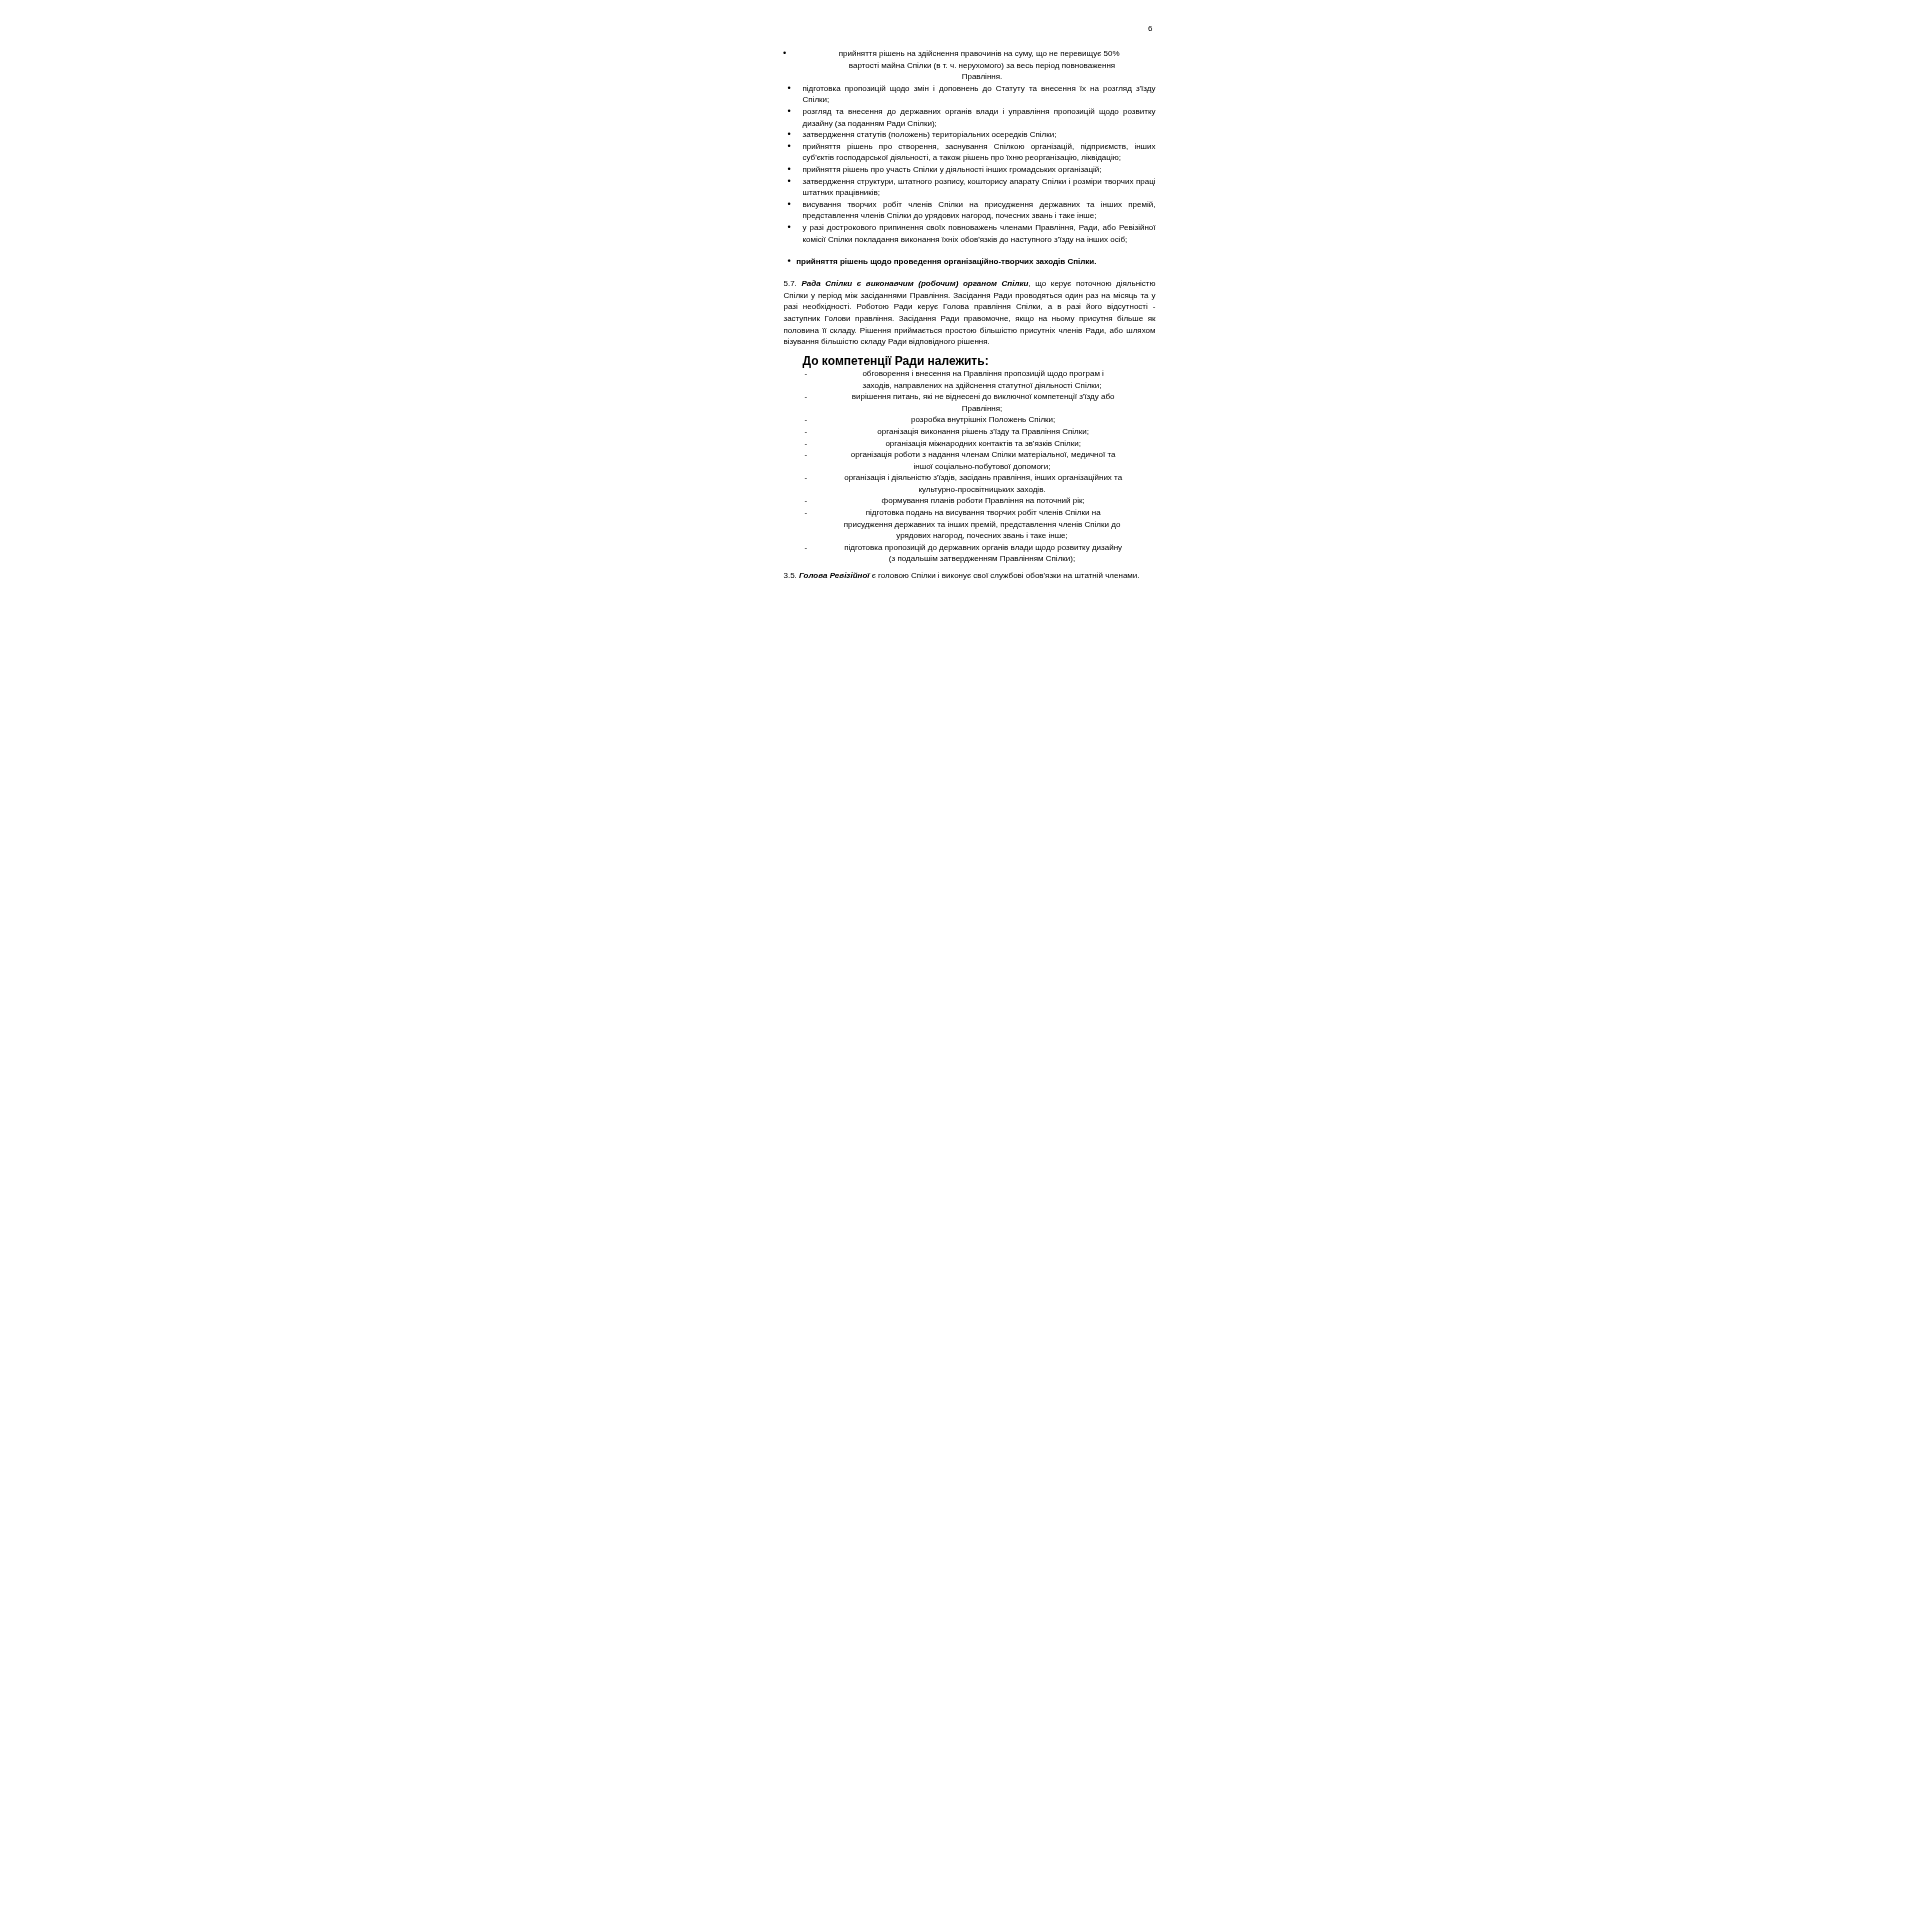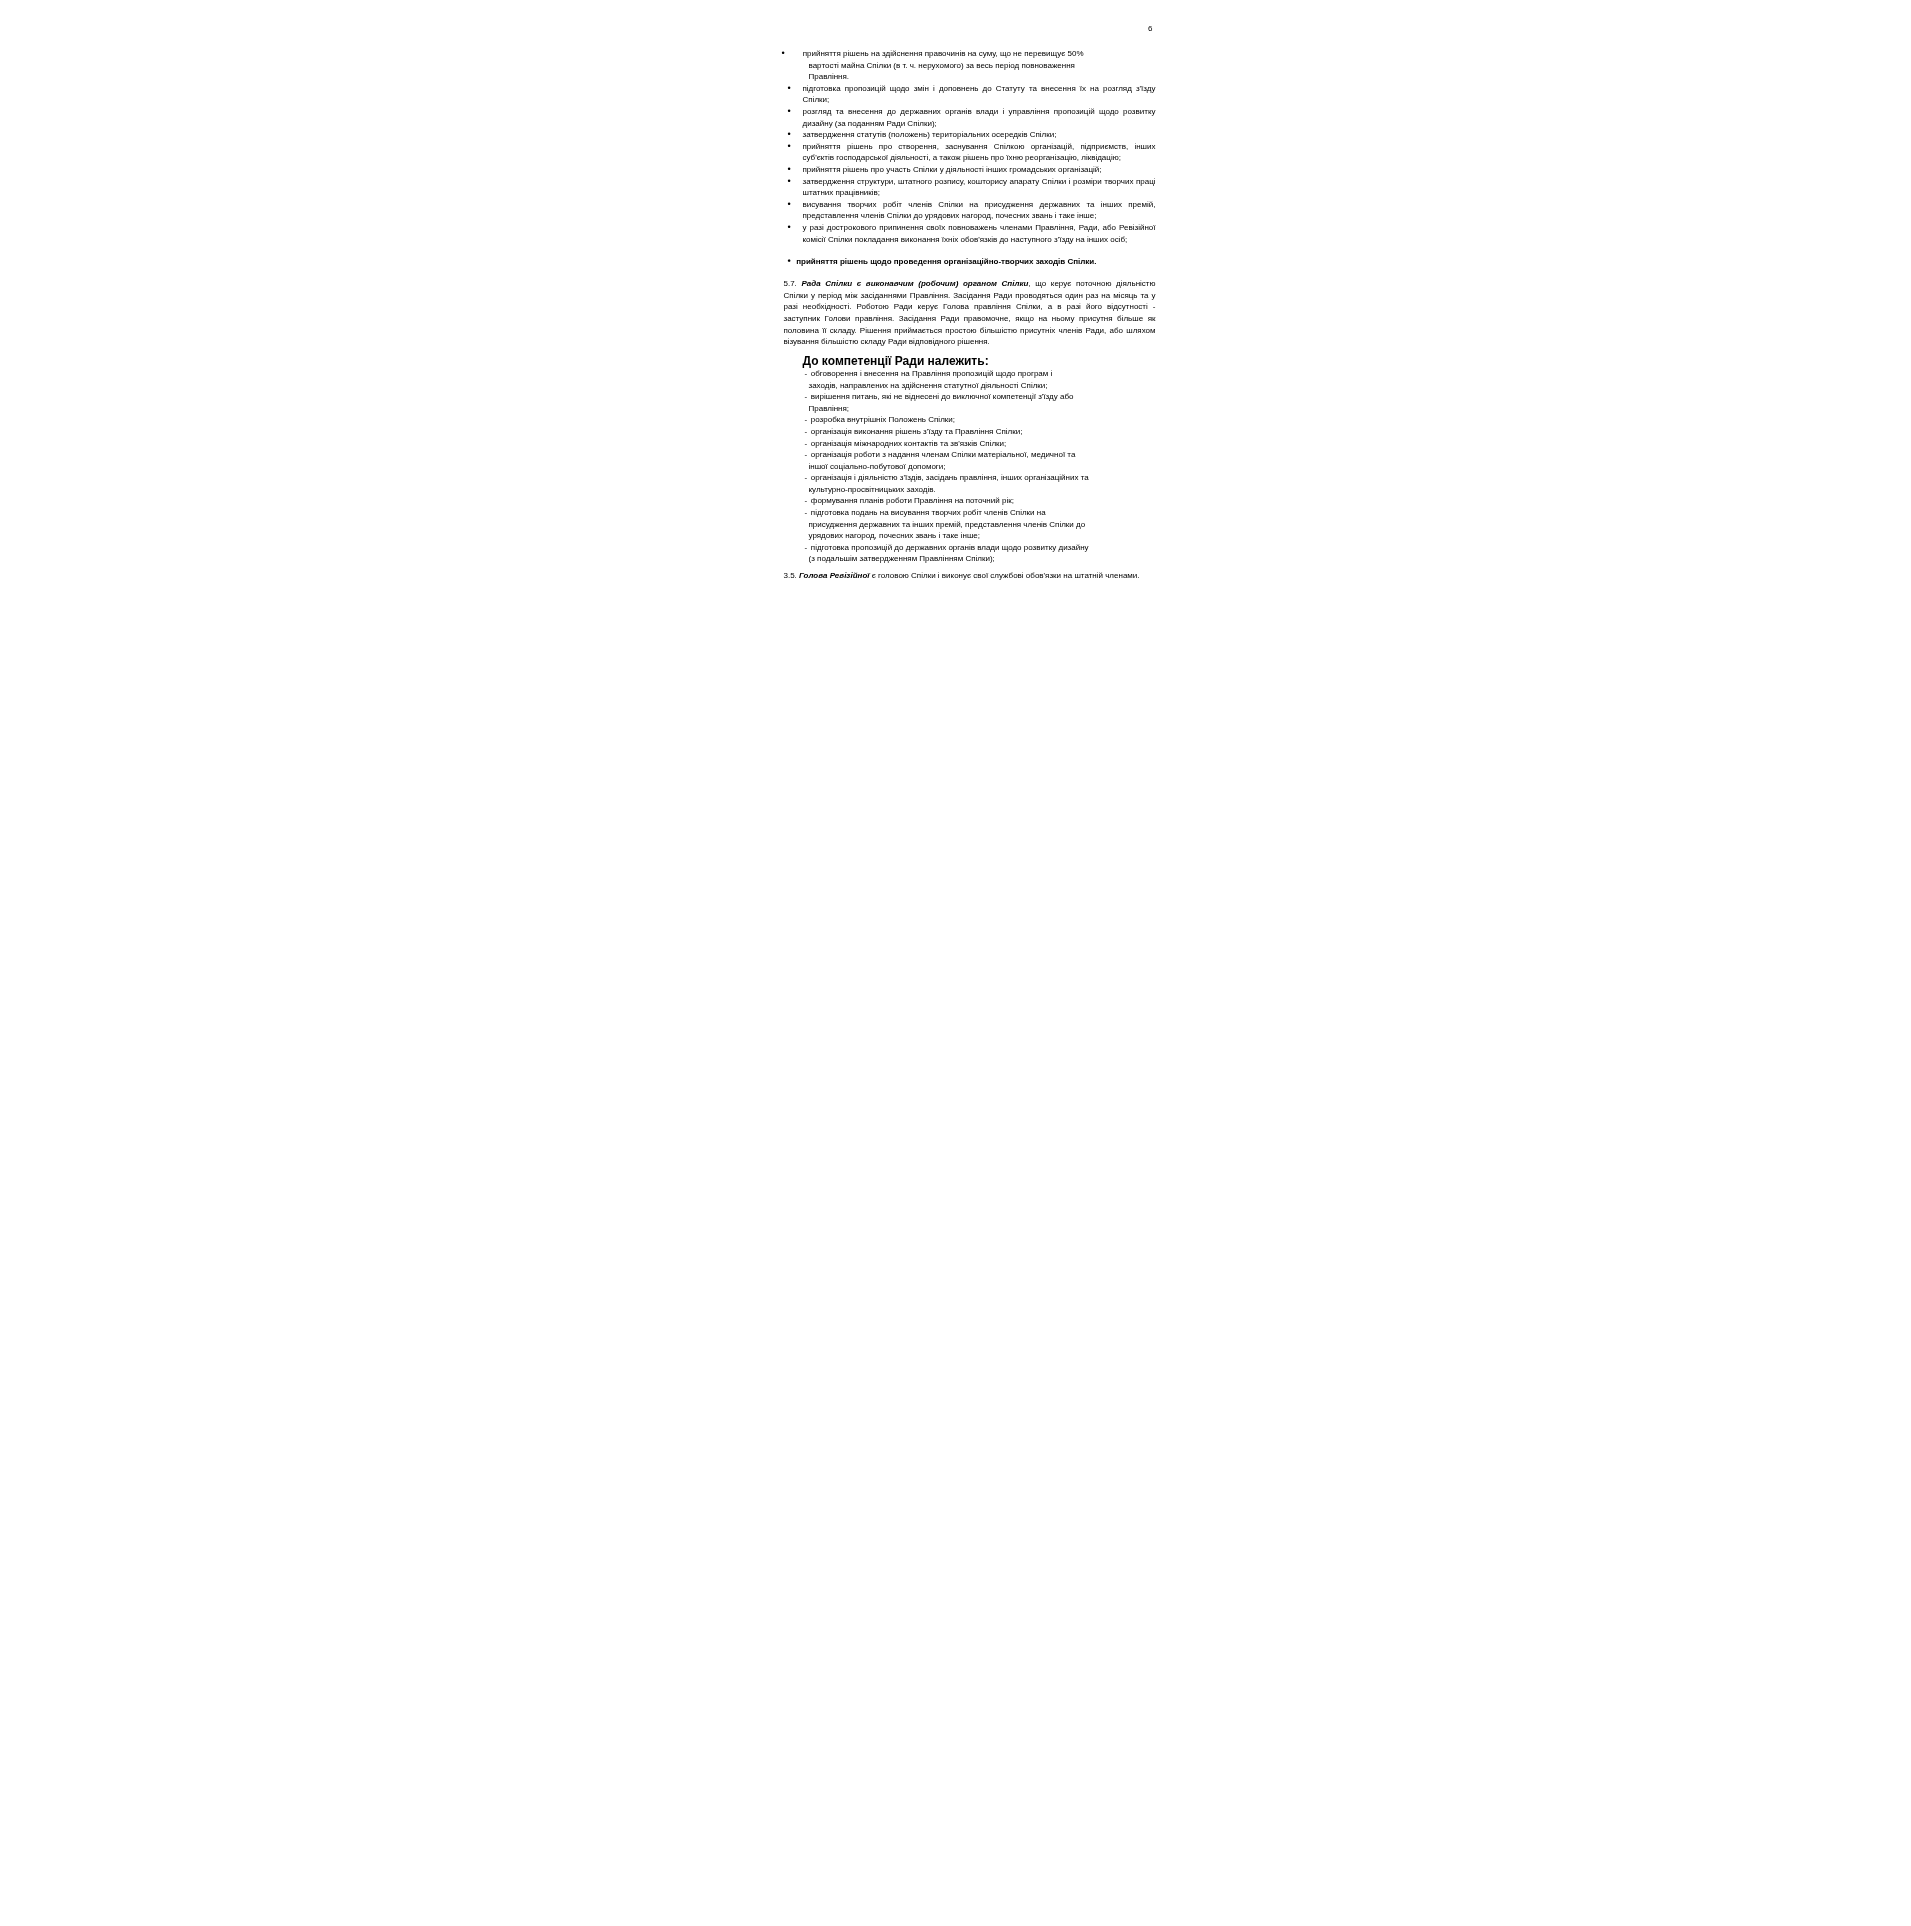--- a/index.html
+++ b/index.html
@@ -46,21 +46,21 @@
   ul.bullets li::before {
     content: "\2022";
     position: absolute;
     left: 3.9px;
     top: 0;
     font-size: 9.2px;
   }
   
   ul.bullets li.manual {
     white-space: pre-line;
-    text-align: left;
+    text-align: center;
     padding-left: 25px;
     text-indent: -5.8px;
   }
   
   ul.bullets li.tight {
     text-align: left;
     padding-left: 12.7px;
     margin-top: 10.8px;
     font-weight: bold;
   }
@@ -84,21 +84,21 @@
   
   ul.dashes {
     list-style: none;
     margin: 0;
     padding: 0 0 0 25px;
   }
   ul.dashes li {
     position: relative;
     white-space: pre-line;
     text-indent: 2.3px;
-    text-align: left;
+    text-align: center;
   }
   ul.dashes li::before {
     content: "-";
     position: absolute;
     left: -6.2px;
     top: 0;
   }
 </style>
 </head>
 <body>

